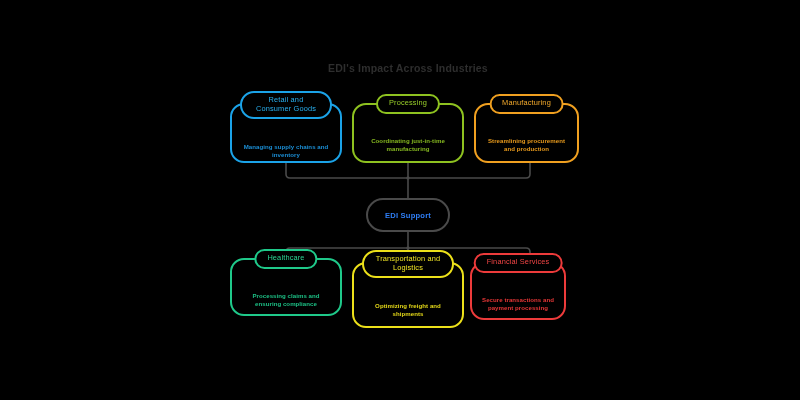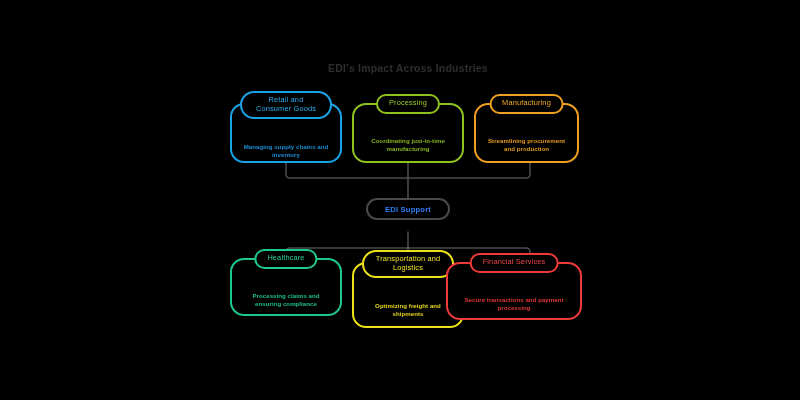--- a/index.html
+++ b/index.html
@@ -140,32 +140,32 @@
   <div class="node" style="left:344px; top:103px; width:112px; height:60px; border-color:#8ec220;">
     <div class="node-badge" style="border-color:#8ec220; color:#9ad02a;">Processing</div>
     <div class="node-desc" style="color:#86b820;">Coordinating just-in-time manufacturing</div>
   </div>
 
   <div class="node" style="left:466px; top:103px; width:105px; height:60px; border-color:#f0a020;">
     <div class="node-badge" style="border-color:#f0a020; color:#f5ab2c;">Manufacturing</div>
     <div class="node-desc" style="color:#e89a1c;">Streamlining procurement and production</div>
   </div>
 
-  <div id="hub" style="left:358px; top:198px; width:84px; height:22px;">
+  <div id="hub" style="left:358px; top:198px; width:84px; height:34px;">
     <span id="hub-label">EDI Support</span>
   </div>
 
   <div class="node" style="left:222px; top:258px; width:112px; height:58px; border-color:#1fc98a;">
     <div class="node-badge" style="border-color:#1fc98a; color:#2ad694;">Healthcare</div>
     <div class="node-desc" style="color:#1cc085;">Processing claims and ensuring compliance</div>
   </div>
 
   <div class="node" style="left:344px; top:262px; width:112px; height:66px; border-color:#ece01a;">
     <div class="node-badge two-line" style="border-color:#ece01a; color:#f2e625;">Transportation and Logistics</div>
     <div class="node-desc lower" style="color:#e4d818;">Optimizing freight and shipments</div>
   </div>
 
-  <div class="node" style="left:438px; top:262px; width:136px; height:58px; border-color:#ed3b3b;padding-left:30px;">
+  <div class="node" style="left:462px; top:262px; width:96px; height:58px; border-color:#ed3b3b;padding-left:30px;">
     <div class="node-badge" style="border-color:#ed3b3b; color:#f24545;">Financial Services</div>
     <div class="node-desc" style="color:#e63636;">Secure transactions and payment processing</div>
   </div>
 
 </div>
 
 </body></html>

